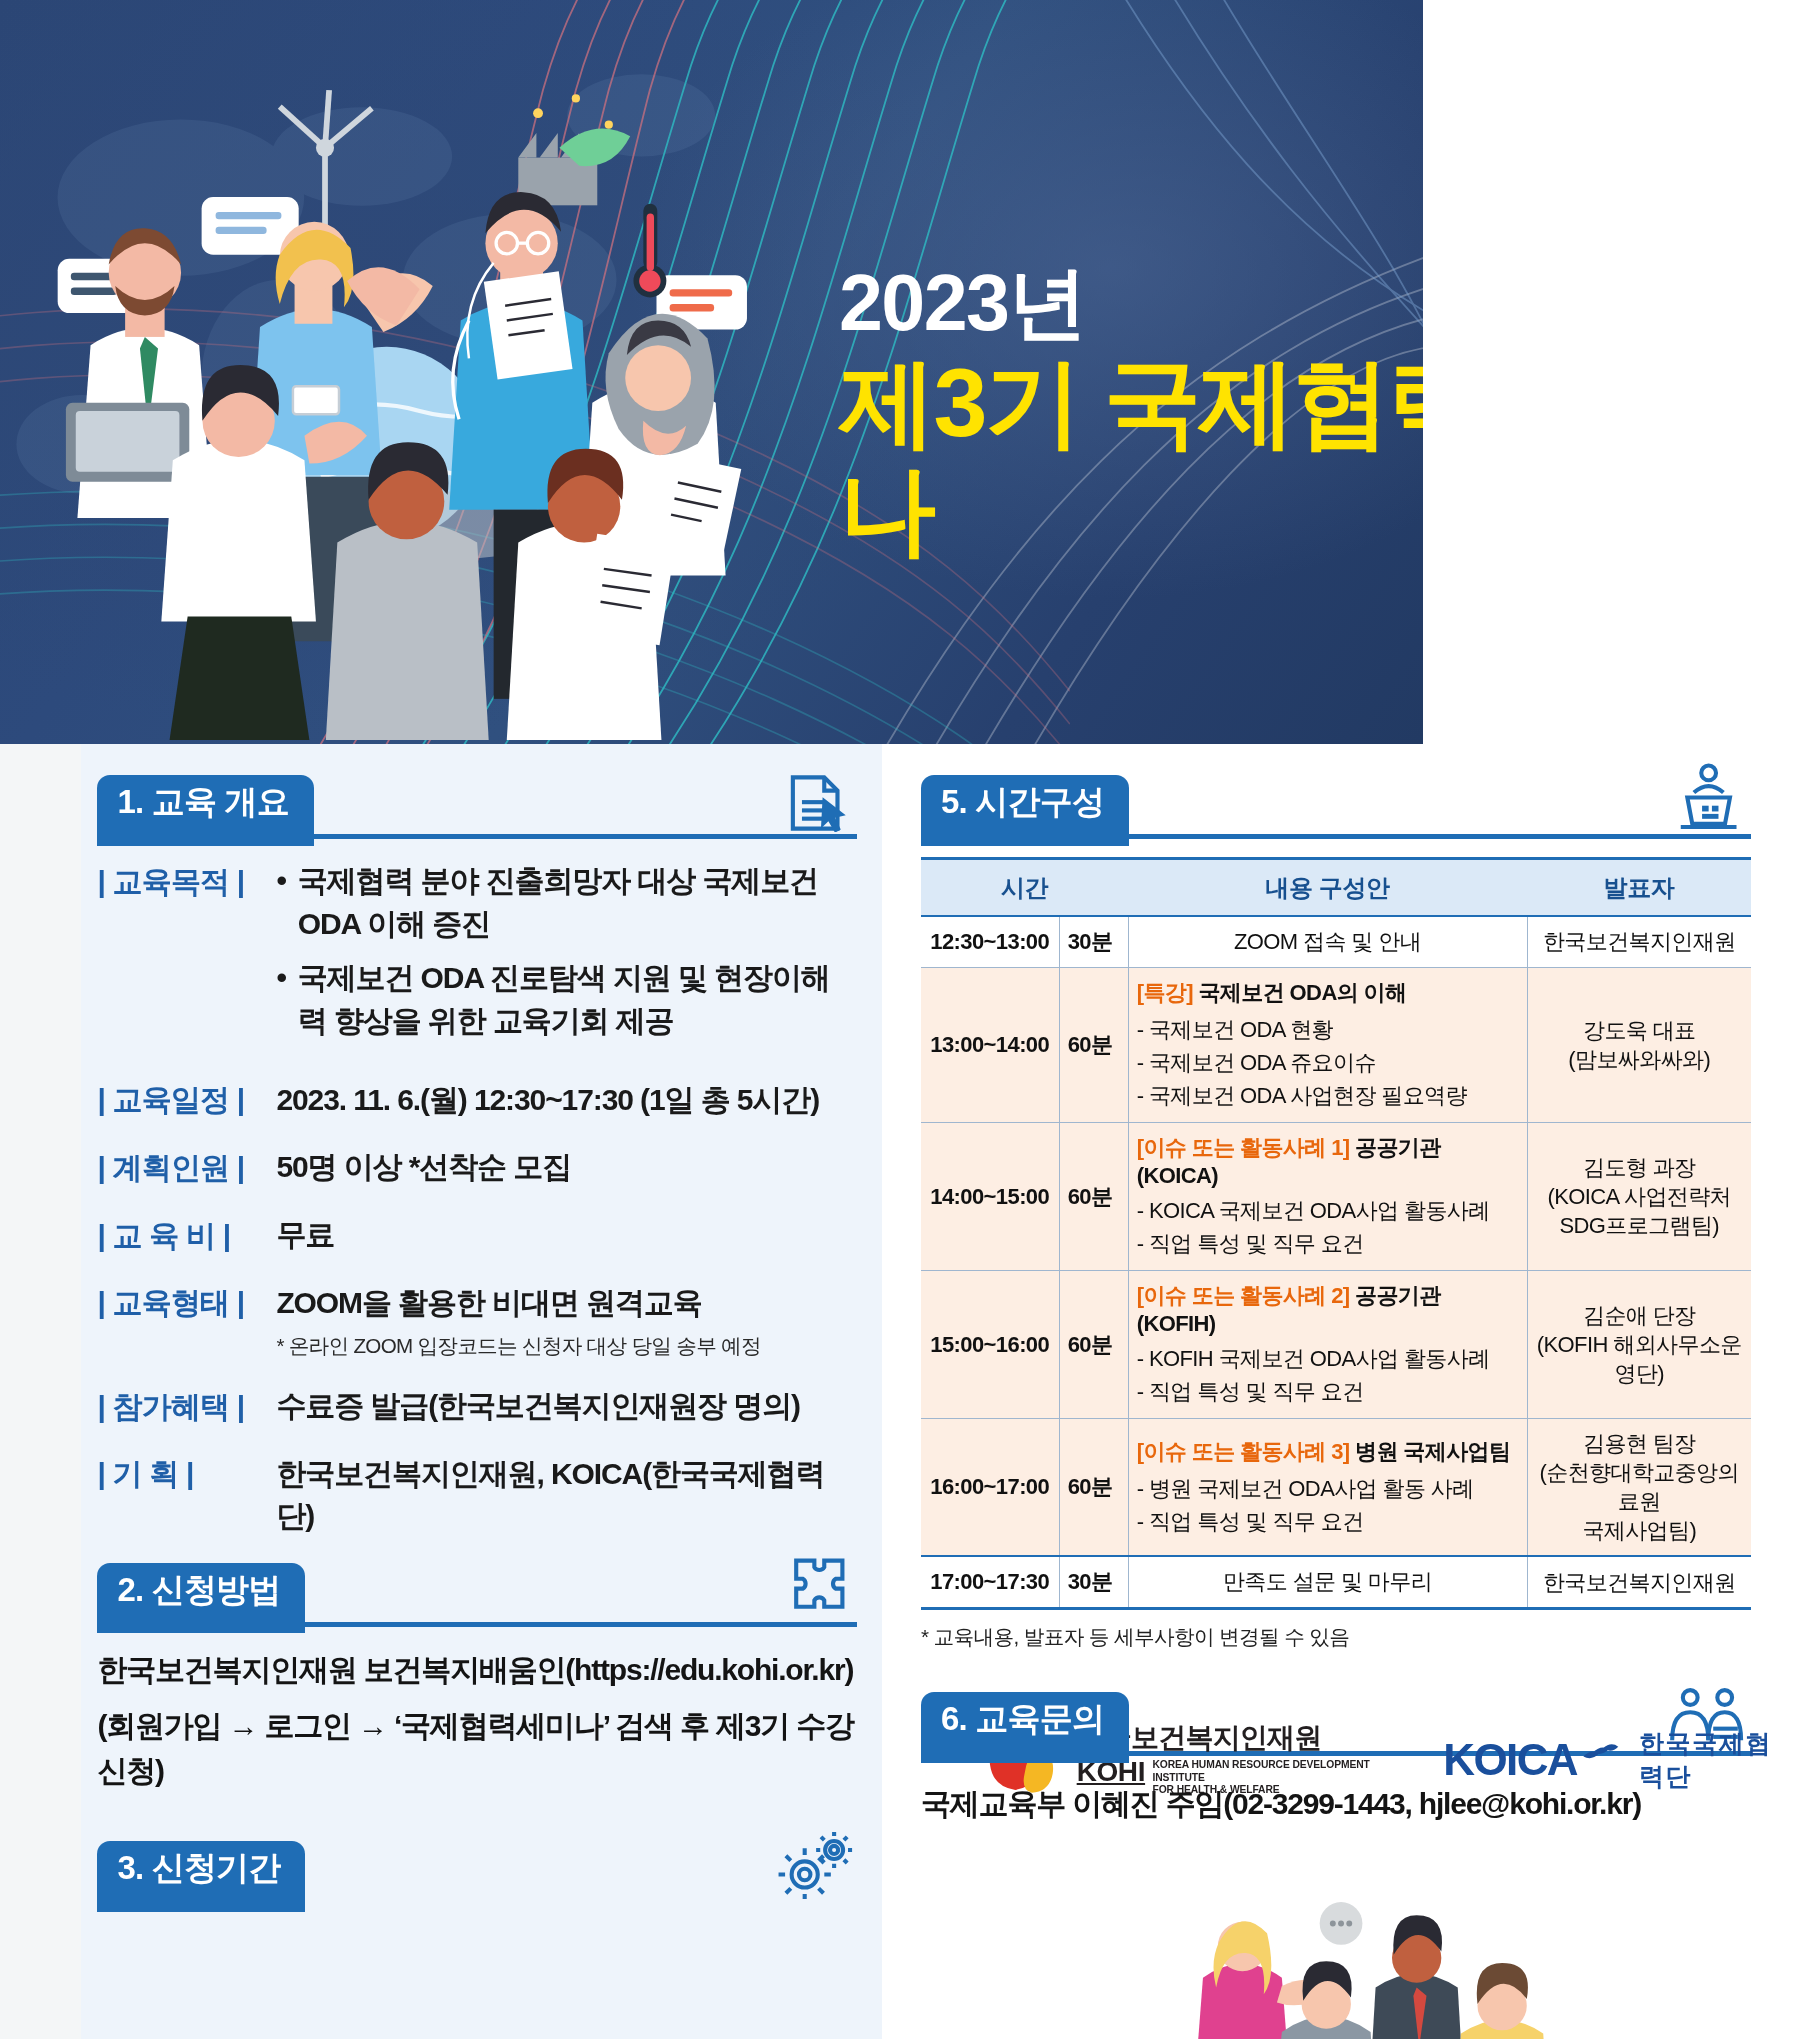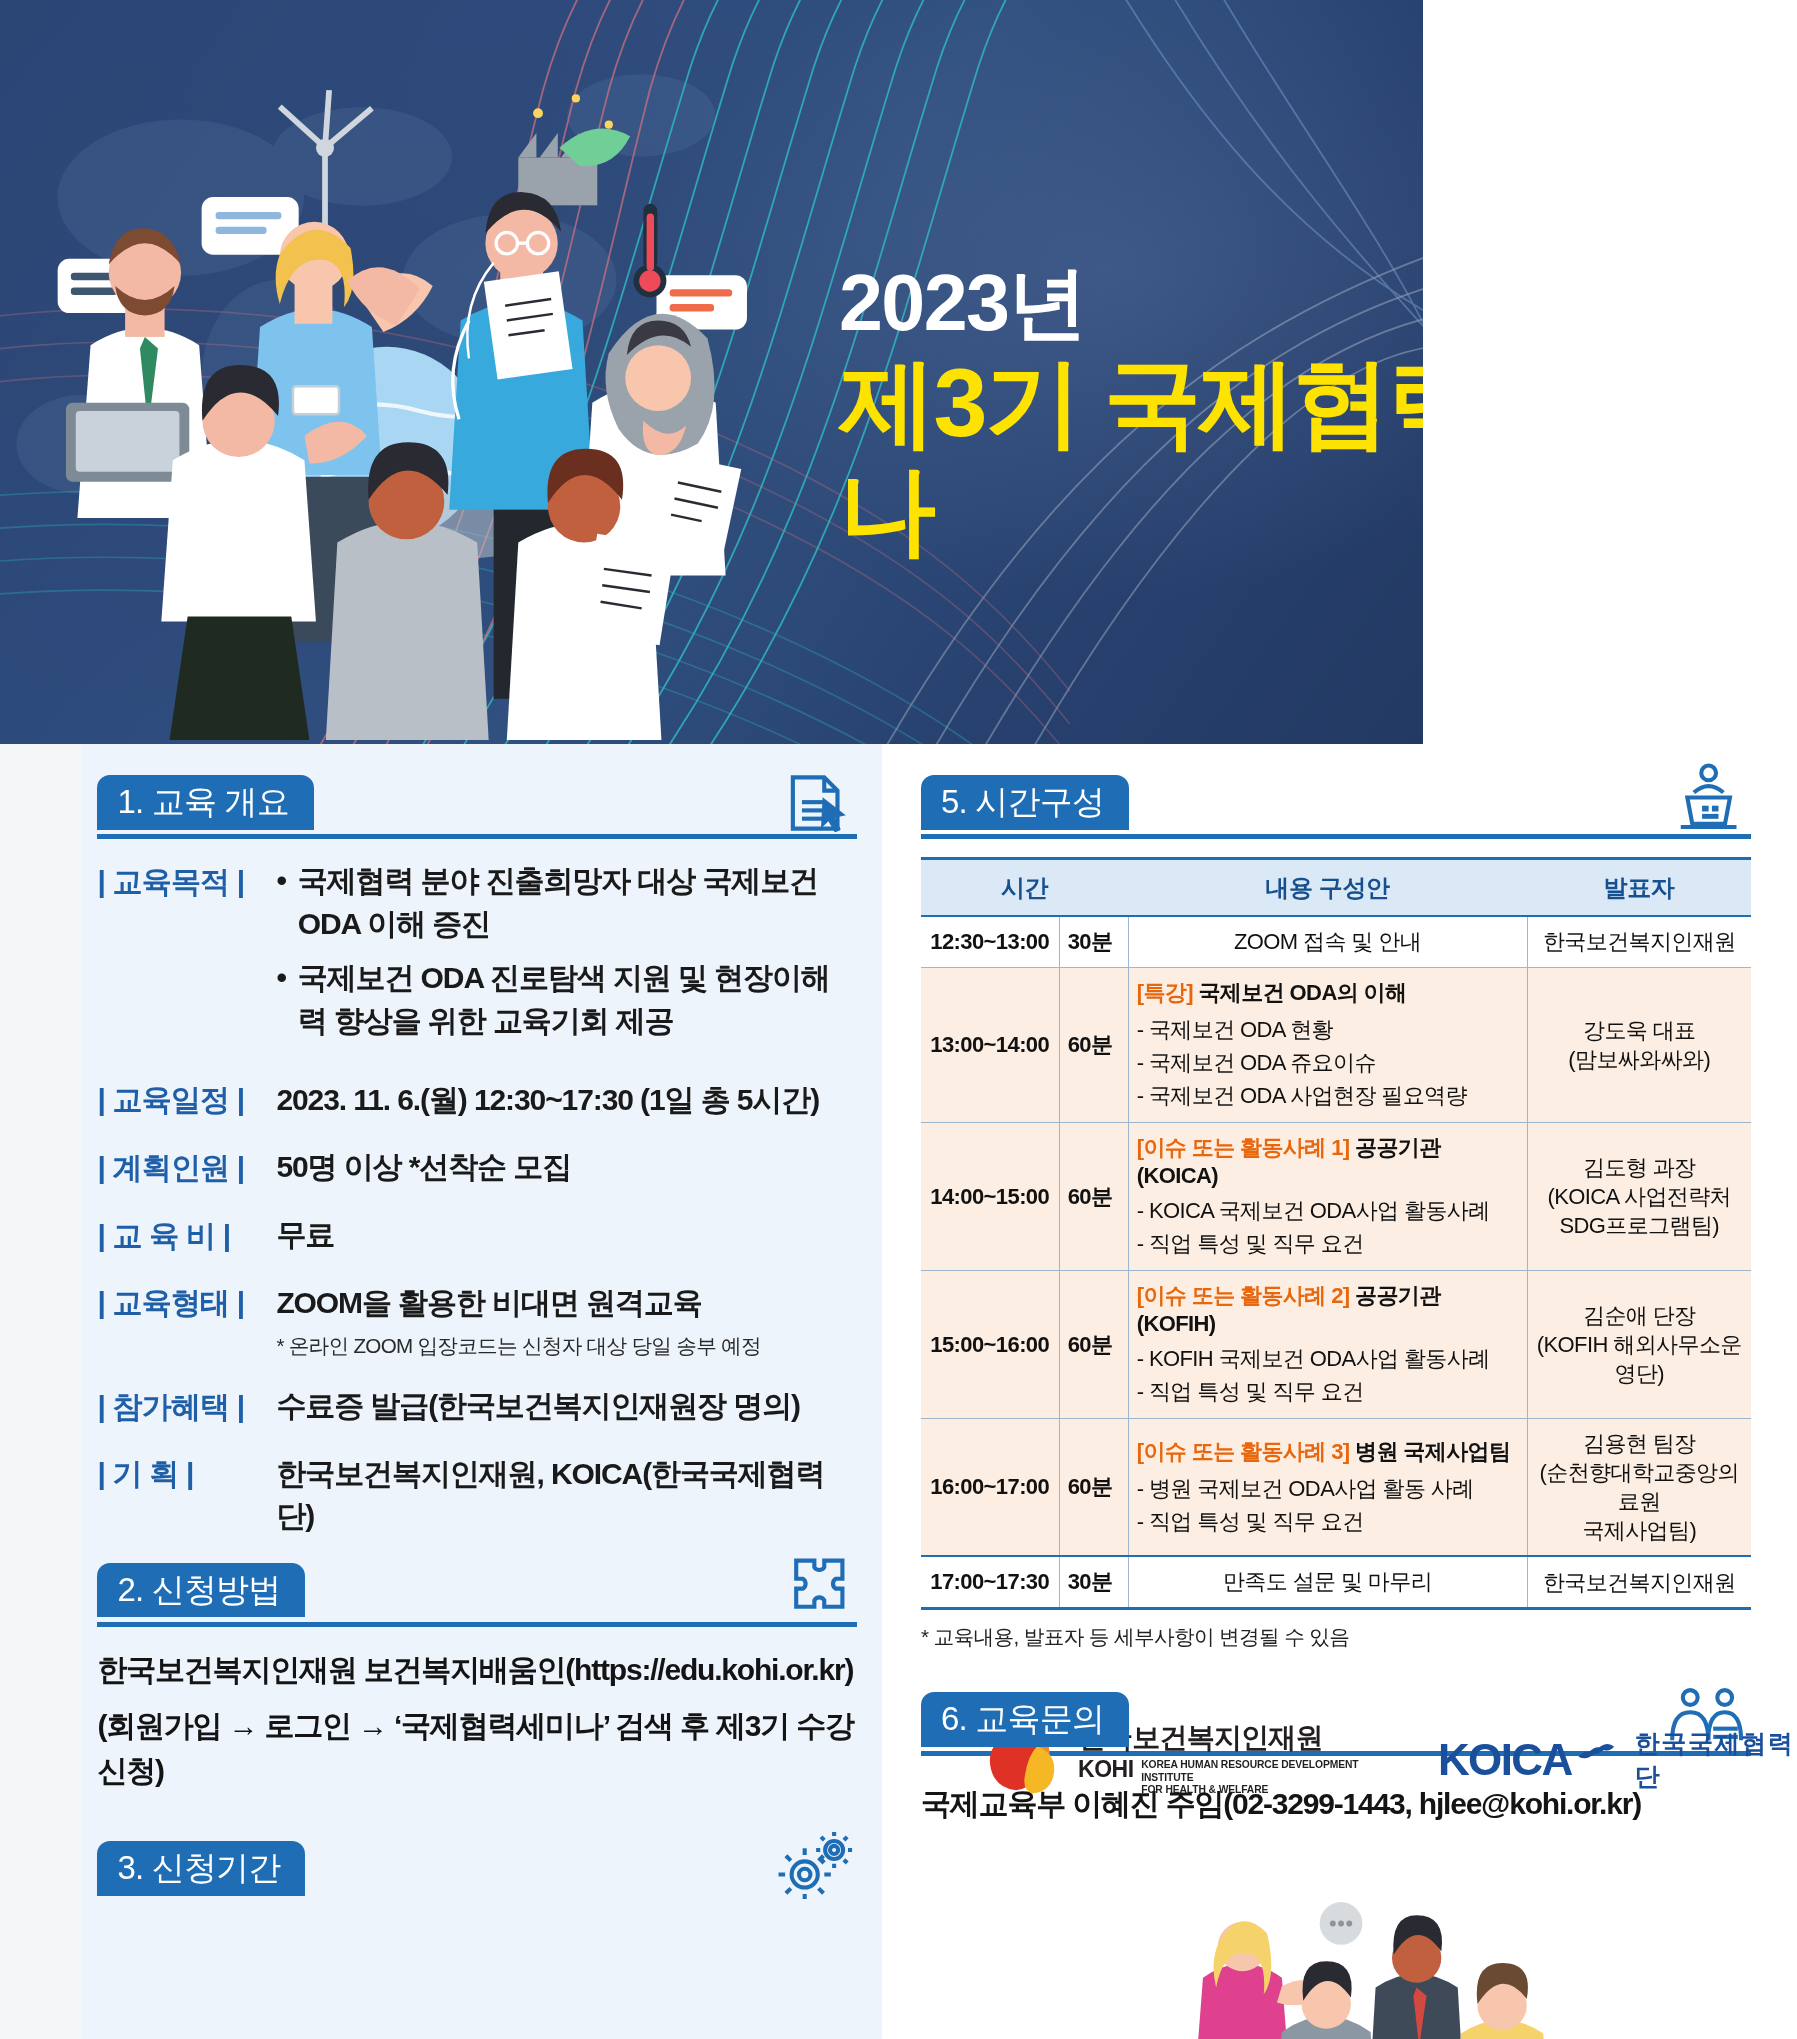--- a/index.html
+++ b/index.html
@@ -63,22 +63,22 @@
   .col-right{ width:915px; background:#ffffff; position:relative; }
 
   .inner-l{ position:absolute; left:81px; top:0; width:801px; padding:0 25px 0 16.4px;}
   .inner-r{ position:absolute; left:0; top:0; width:915px; padding:0 46px 0 39px;}
 
   
   .sec{ position:relative; margin-top:0; }
   .sec-head{ position:relative; height:64px; }
   .pill{
     display:inline-block; background:#1f6db5; color:#fff;
-    font-size:33px; font-weight:400; letter-spacing:-0.8px;
-    padding:10px 25px 10px 20px; border-radius:13px 13px 0 0;
+    font-size:33px; font-weight:700; letter-spacing:-0.8px;
+    padding:10px 25px 26px 20px; border-radius:13px 13px 0 0;
     position:relative; z-index:2; line-height:1.05;
   }
   .sec-rule{
     position:absolute; left:0; bottom:0; width:100%; height:5px; background:#1f6db5;
   }
   .sec-icon{ position:absolute; right:3.3px; bottom:6.6px; }
 
   
   .dl{ margin-top:21.4px; }
   .drow{ display:flex; align-items:flex-start; margin-bottom:25px; }
@@ -122,21 +122,21 @@
   .sublist div{ white-space:nowrap; }
   .footnote{ margin-top:13px; font-size:20.6px; color:#222; letter-spacing:-0.6px;}
 
   
   .bottom-ill{ position:absolute; left:247px; top:1143px; width:526px; height:239px;}
   .logos{ position:absolute; left:0; bottom:0; width:915px; height:148px; }
   .logo-wrap{ position:absolute; left:99px; bottom:23px; display:flex; align-items:center; gap:51px;}
   .kohi{ display:flex; align-items:center; gap:15px; }
   .kohi-txt .k1{ font-size:28px; font-weight:800; color:#231f20; letter-spacing:-0.8px; line-height:1.1;}
   .kohi-txt .k2{ display:flex; align-items:flex-start; gap:7.4px; margin-top:2.5px;}
-  .kohi-txt .k2 .bigk{ font-size:23px; font-weight:900; color:#231f20; letter-spacing:-0.4px;}
+  .kohi-txt .k2 .bigk{ font-size:28px; font-weight:900; color:#231f20; letter-spacing:-0.4px;text-decoration:underline;}
   .kohi-txt .k2 .eng{ font-size:10.3px; font-weight:700; color:#231f20; line-height:1.25; letter-spacing:-0.1px; padding-top:2.5px;}
   .koica{ display:flex; align-items:center; gap:18px;}
   .koica .kword{ font-size:44px; font-weight:900; color:#1a4f9c; letter-spacing:-1.6px; font-family:"Liberation Sans",sans-serif;}
   .koica .kkr{ font-size:25px; font-weight:800; color:#1a4f9c; letter-spacing:1.6px;}
 </style>
 </head>
 <body>
 
 <div class="hero">
 

